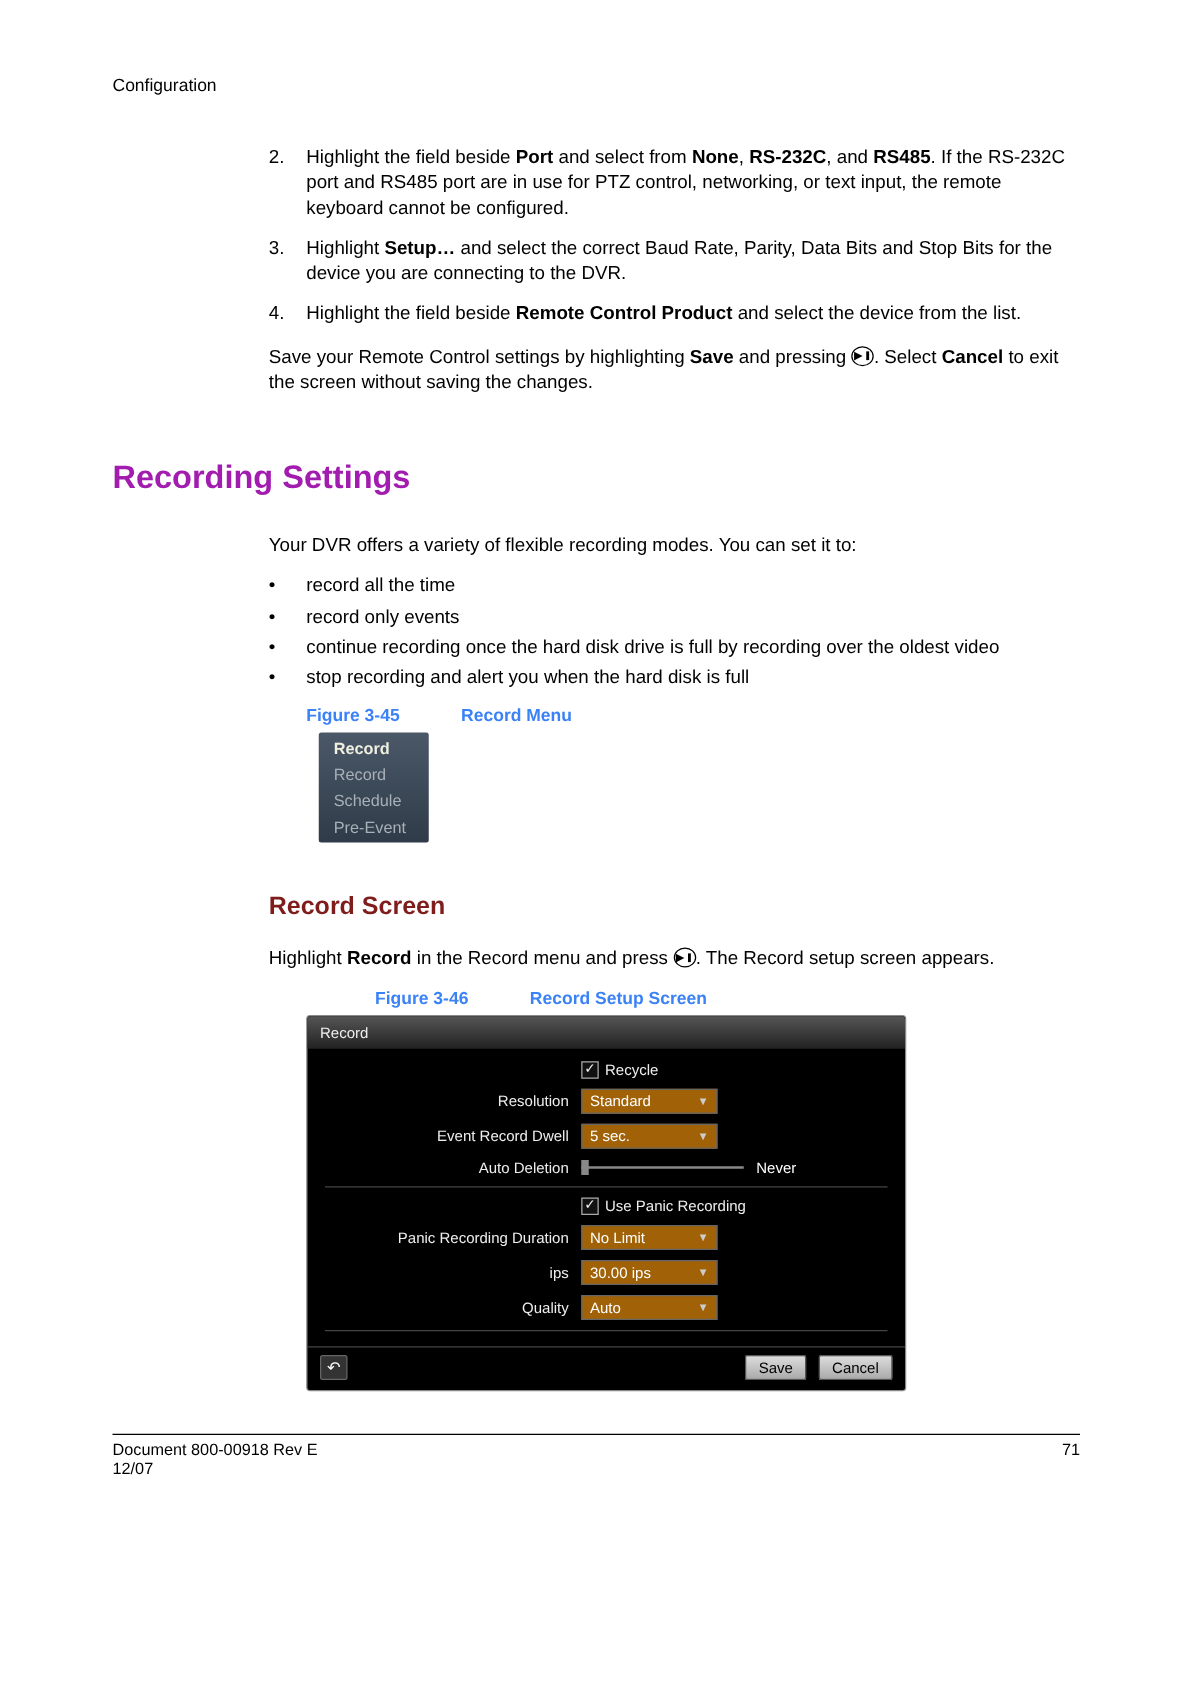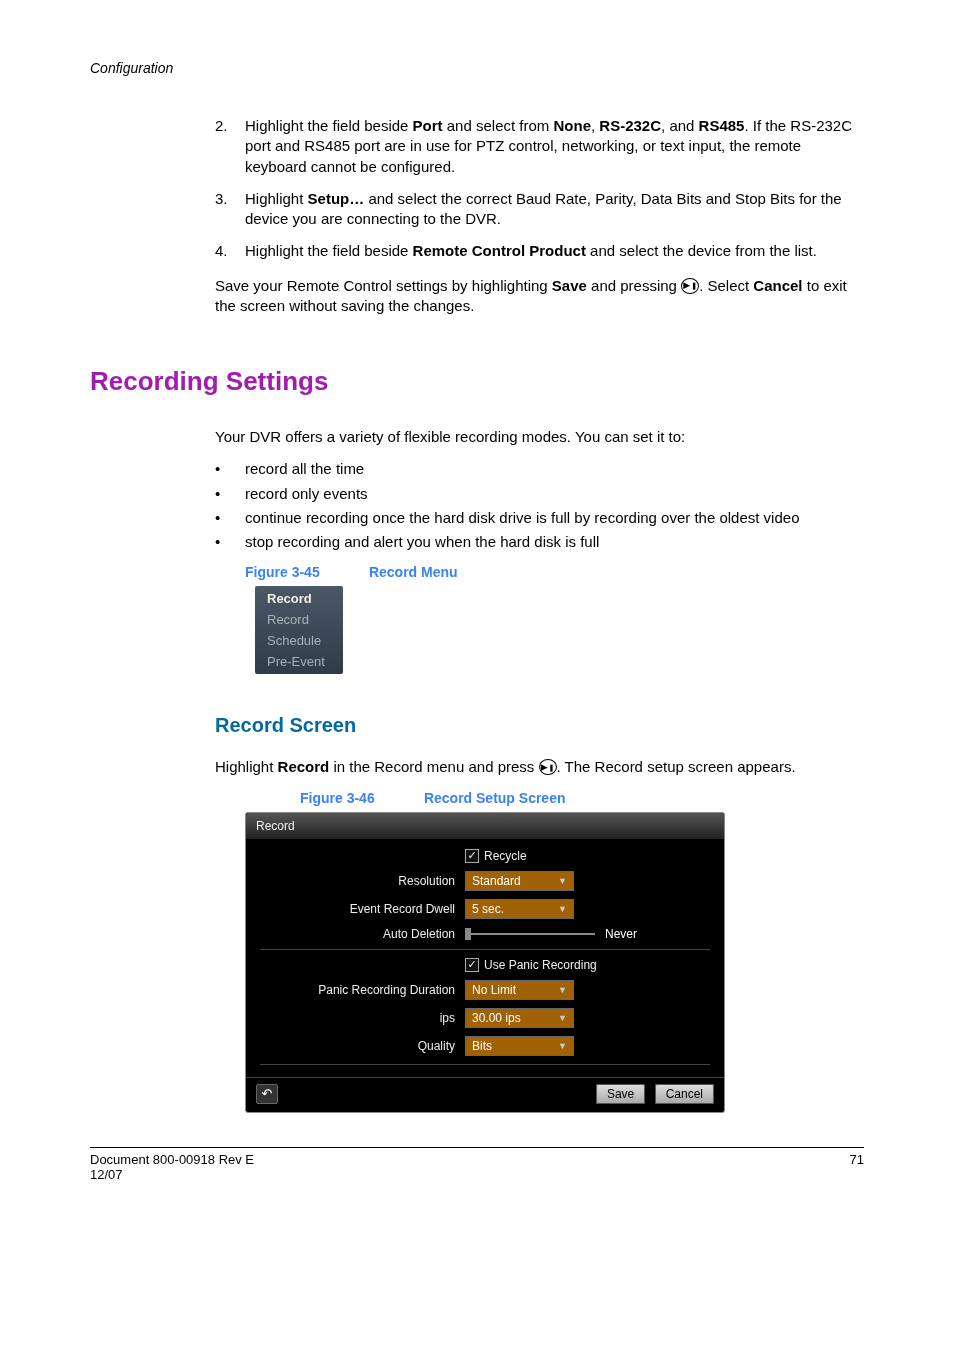--- a/index.html
+++ b/index.html
@@ -10,21 +10,20 @@
     color: #000;
     width: 954px;
     background: #fff;
   }
   .page {
     padding: 60px 90px 30px 90px;
   }
   .header-section {
     font-size: 14px;
     margin-bottom: 40px;
-    font-style: italic;
   }
   .content-indent {
     margin-left: 125px;
   }
   .num-list {
     margin: 0 0 14px 0;
     padding-left: 0;
     list-style: none;
   }
   .num-list li {
@@ -55,21 +54,21 @@
     flex-shrink: 0;
     text-align: left;
   }
   h1.section-title {
     color: #a21caf;
     font-size: 26px;
     font-weight: bold;
     margin: 50px 0 30px 0;
   }
   h2.sub-title {
-    color: #0369a1;
+    color: #7f1d1d;
     font-size: 20px;
     font-weight: bold;
     margin: 40px 0 20px 0;
   }
   .figure-label {
     color: #3b82f6;
     font-weight: bold;
     font-size: 14px;
     margin-top: 8px;
     margin-bottom: 6px;
@@ -364,21 +363,21 @@
         <div class="row">
           <div class="label">ips</div>
           <div class="dropdown">
             <span>30.00 ips</span>
             <span class="arrow">▼</span>
           </div>
         </div>
         <div class="row">
           <div class="label">Quality</div>
           <div class="dropdown">
-            <span>Bits</span>
+            <span>Auto</span>
             <span class="arrow">▼</span>
           </div>
         </div>
         <div class="divider"></div>
       </div>
       <div class="setup-footer">
         <span class="back-icon">
           <span>↶</span>
         </span>
         <span>

